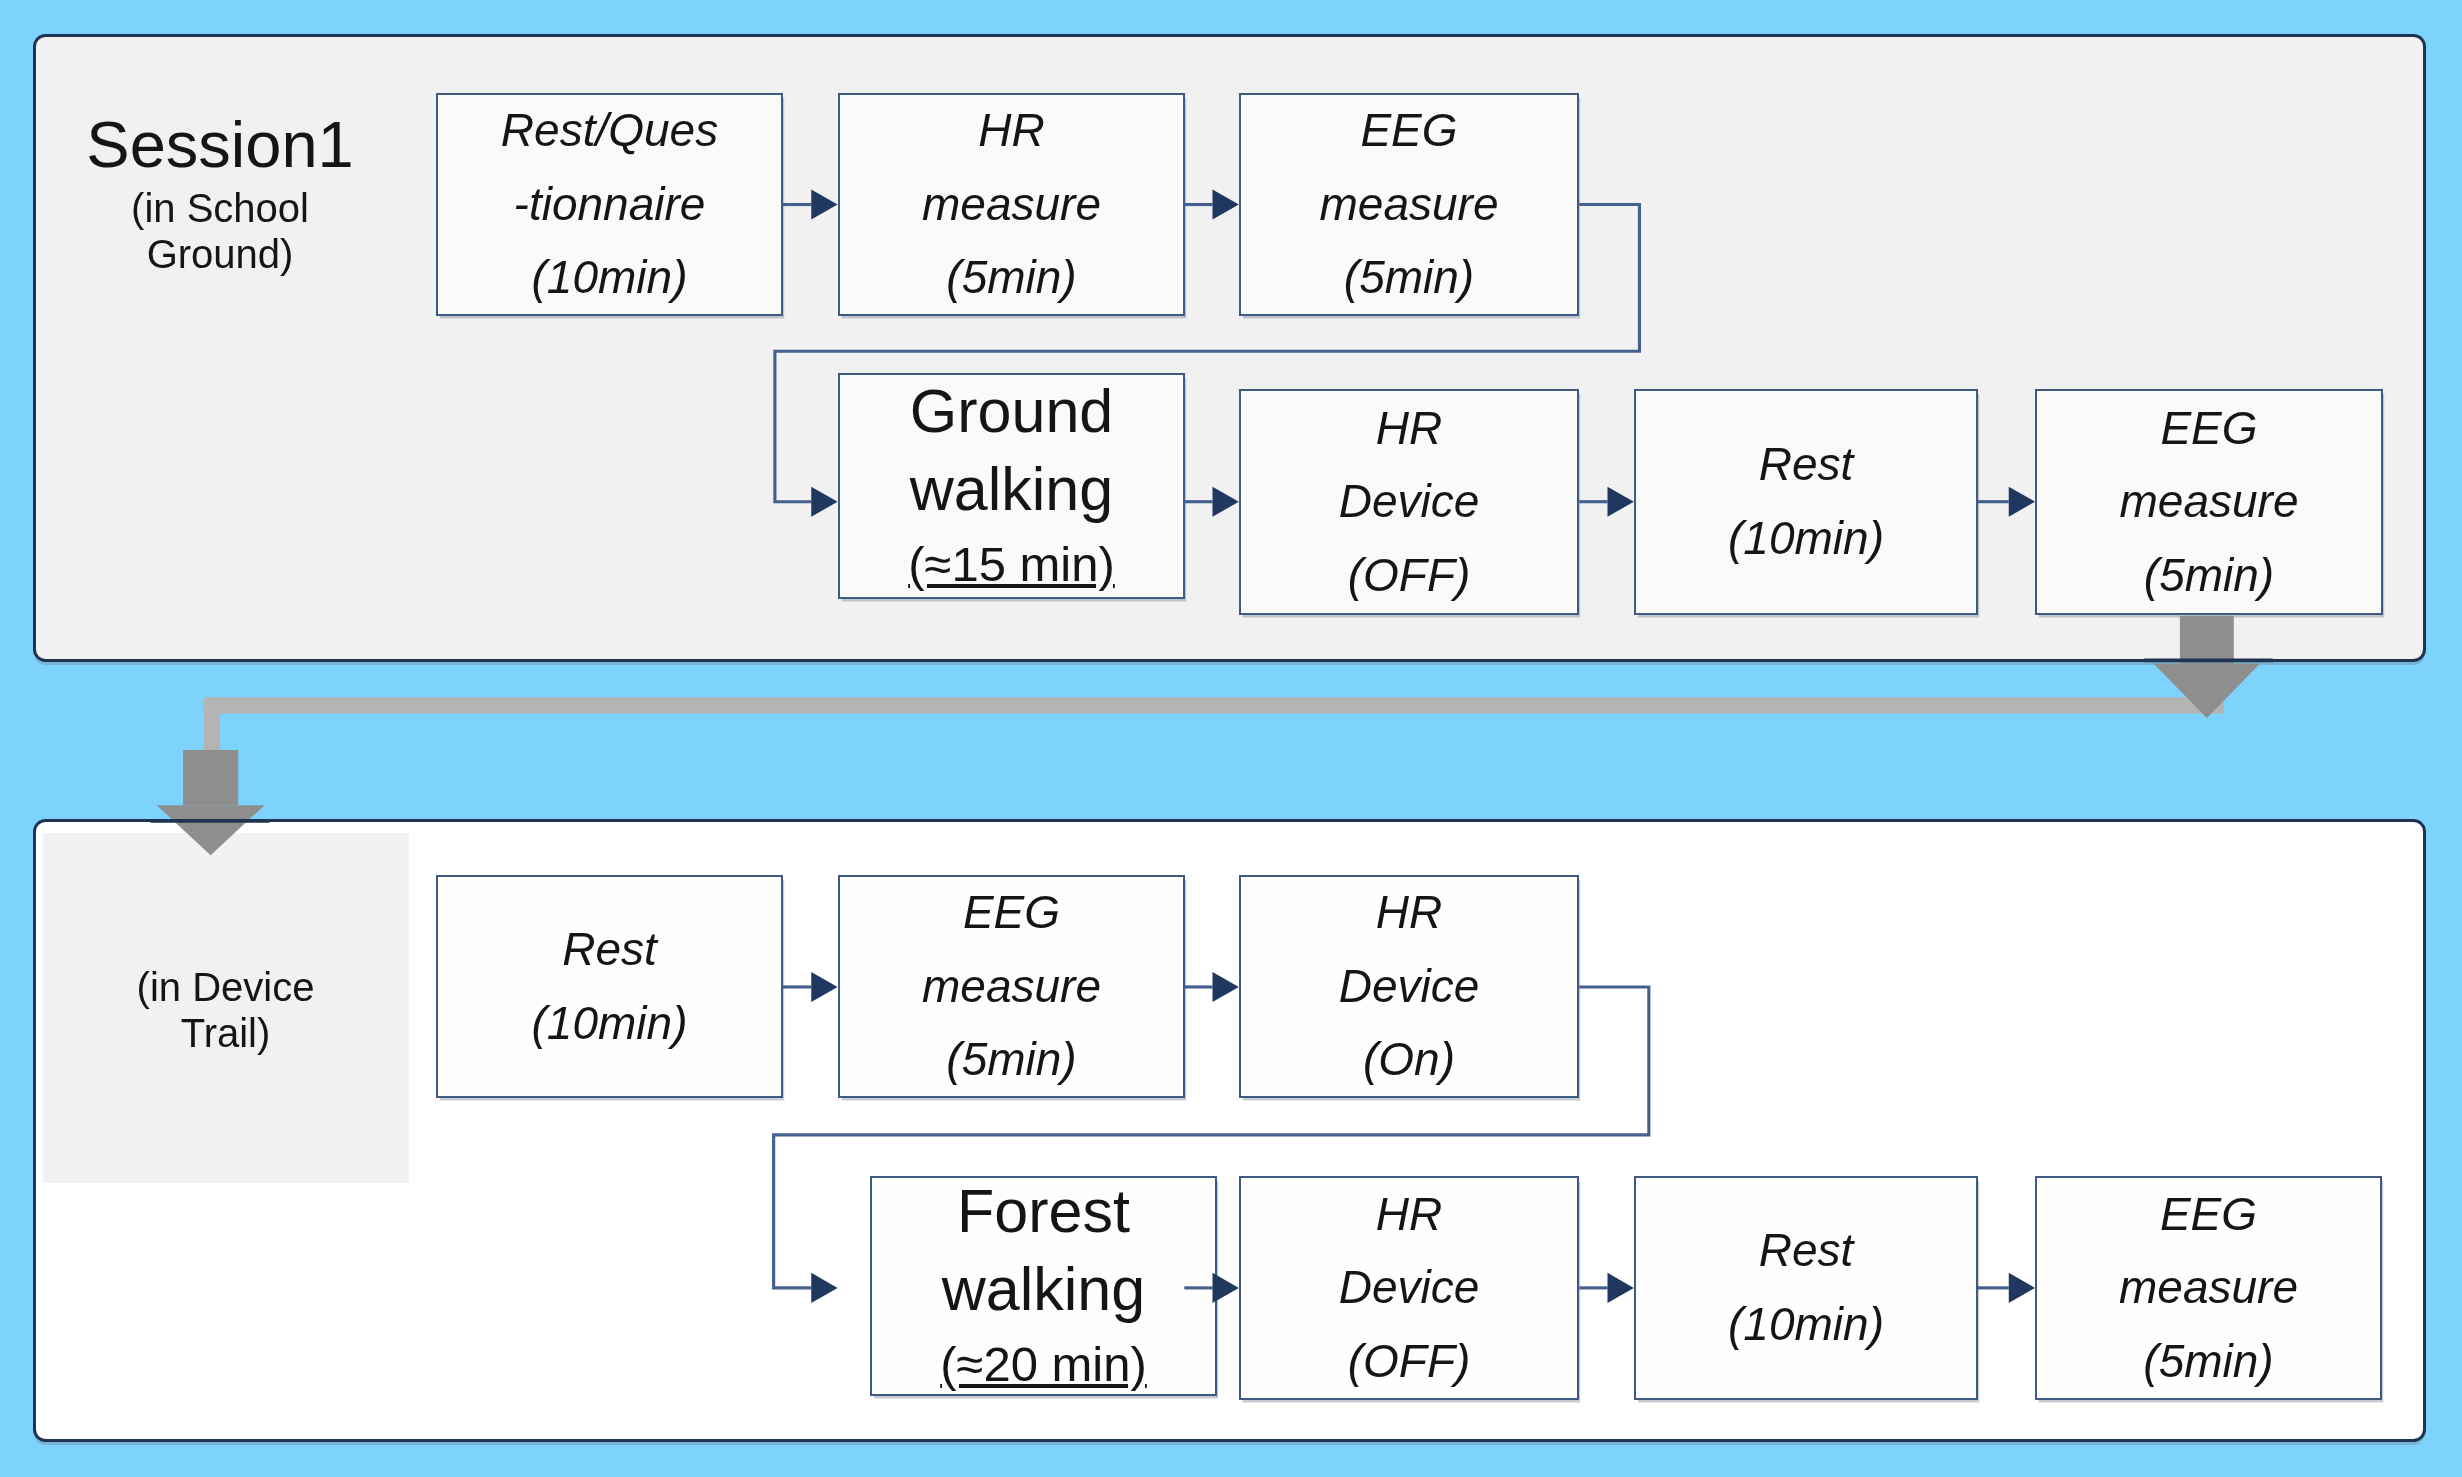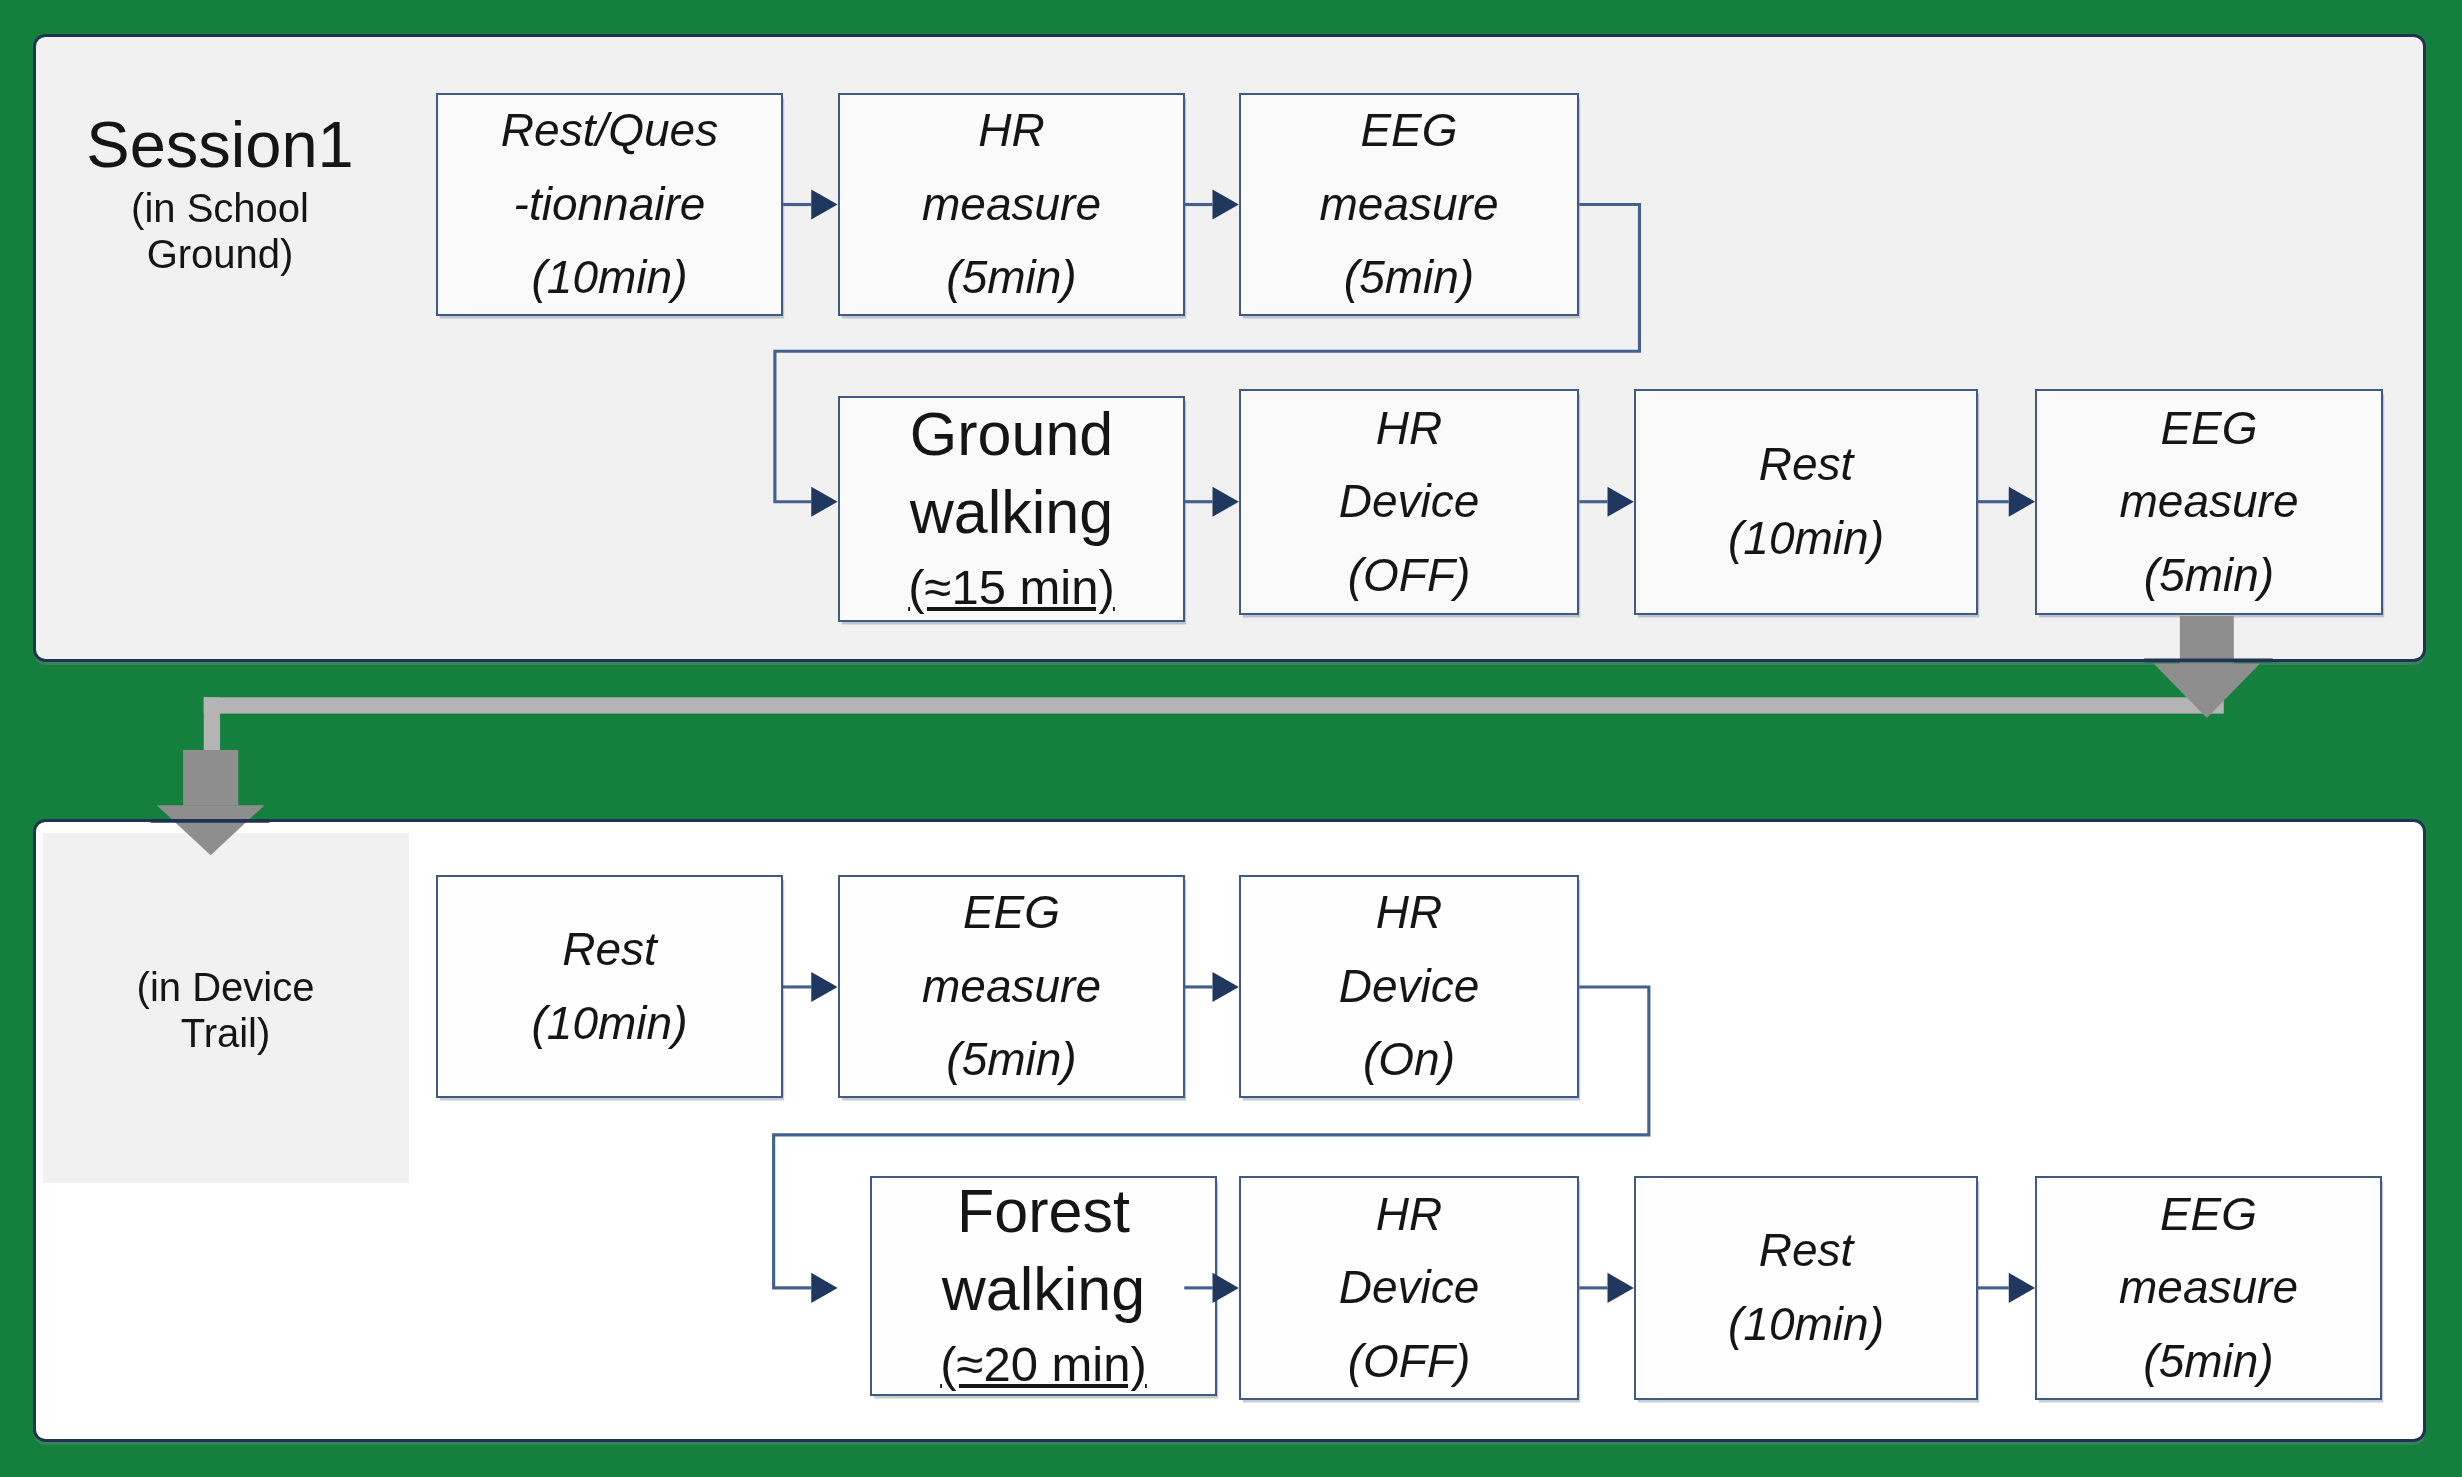--- a/index.html
+++ b/index.html
@@ -12,21 +12,21 @@
     --session1-bg:#f1f1f2;
     --session2-bg:#ffffff;
     --label-bg:#f1f1f2;
     --box-bg-s1:#fafafb;
     --box-bg-s2:#fefefe;
     --text:#151515;
   }
   *{margin:0;padding:0;box-sizing:border-box;}
   html,body{background:#fff;}
   body{font-family:"Liberation Sans", sans-serif;color:var(--text);}
-  #canvas{position:relative;width:2462px;height:1478px;background:#15803d;overflow:hidden;}
+  #canvas{position:relative;width:2462px;height:1478px;background:#7dd3fc;overflow:hidden;}
 
   .session{position:absolute;border:3.8px solid var(--navy-border);border-radius:12.5px;
            box-shadow:0 4.4px 0 -1.3px rgba(115,128,148,.38);}
   .session.s1{left:33px;top:34px;width:2393px;height:628px;background:var(--session1-bg);}
   .session.s2{left:33px;top:819px;width:2393px;height:623px;background:var(--session2-bg);}
 
   .label-bg{position:absolute;left:43px;top:833px;width:366px;height:350px;background:var(--label-bg);}
 
   .session-label{position:absolute;display:flex;flex-direction:column;align-items:center;
                  justify-content:center;text-align:center;}
@@ -86,21 +86,21 @@
     <span class="ln">HR</span>
     <span class="ln">measure</span>
     <span class="ln">(5min)</span>
   </div>
   <div class="box s1box" style="left:1239px;top:93px;width:340px;height:223px;">
     <span class="ln">EEG</span>
     <span class="ln">measure</span>
     <span class="ln">(5min)</span>
   </div>
 
-  <div class="box s1box" style="left:838px;top:396px;width:347px;height:226px;">
+  <div class="box s1box" style="left:838px;top:373px;width:347px;height:226px;">
     <span class="big">Ground</span>
     <span class="big">walking</span>
     <span class="small">(≈15 min)</span>
   </div>
   <div class="box s1box" style="left:1239px;top:389px;width:340px;height:226px;">
     <span class="ln">HR</span>
     <span class="ln">Device</span>
     <span class="ln">(OFF)</span>
   </div>
   <div class="box s1box" style="left:1634px;top:389px;width:344px;height:226px;">

